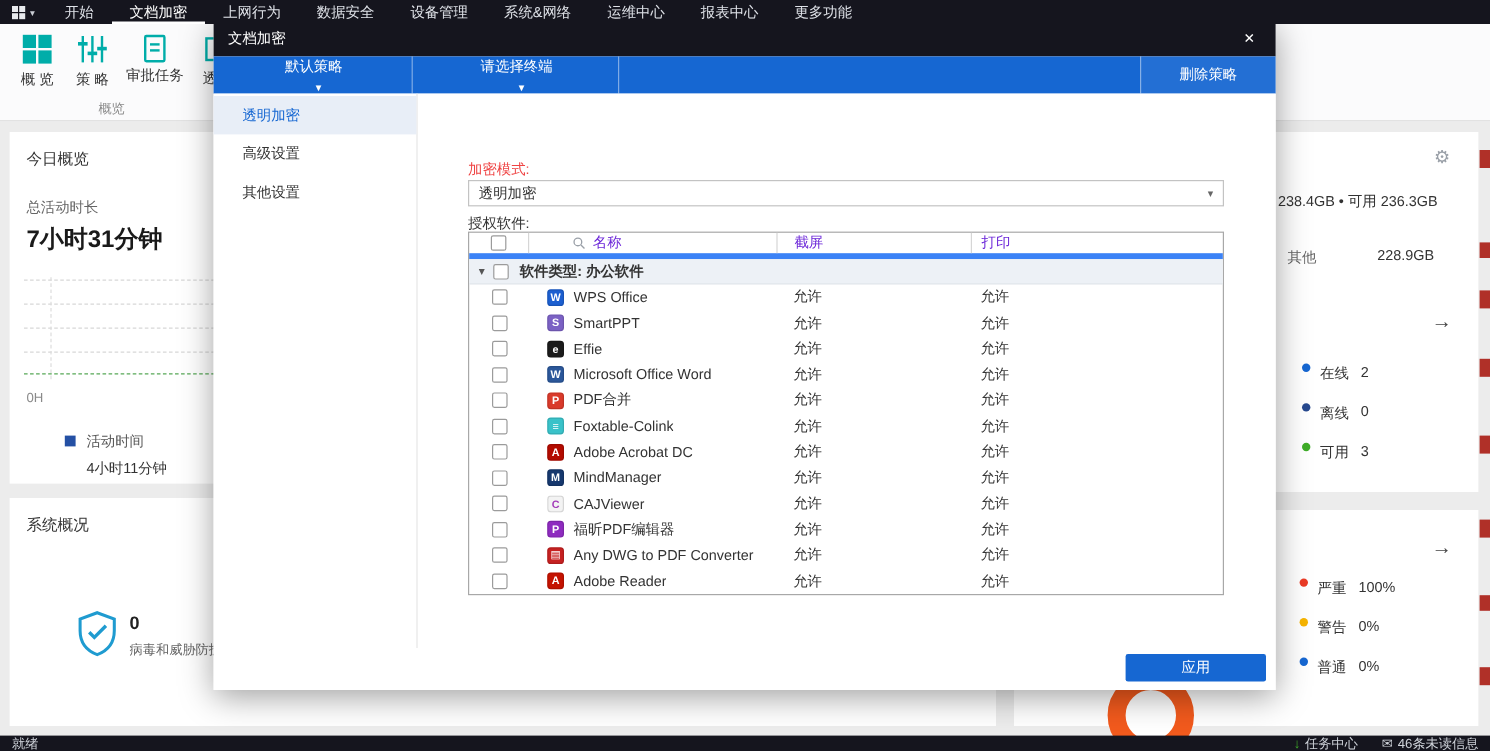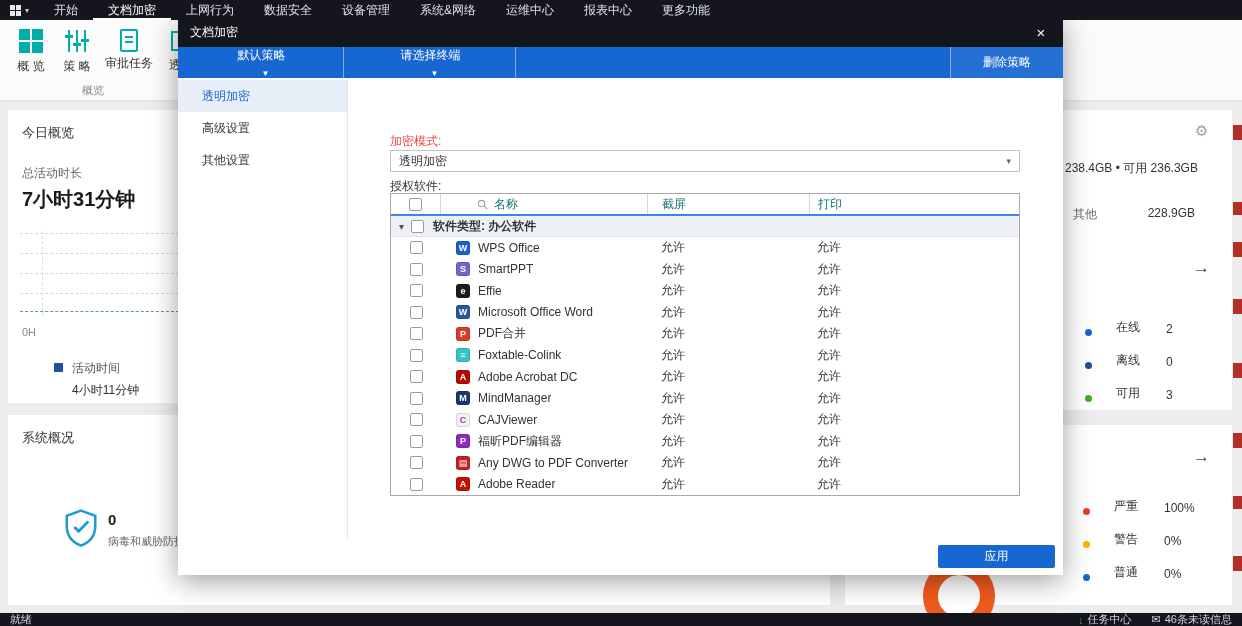--- a/index.html
+++ b/index.html
@@ -68,21 +68,21 @@
   .shield-wrap { position:absolute; left:54px; top:93px; }
   .sys-count { position:absolute; left:100px; top:96px; font-size:15px; font-weight:bold; color:#222; }
   .sys-desc { position:absolute; left:100px; top:119px; font-size:11px; color:#666; white-space:nowrap; }
 
   .gear { position:absolute; left:350px; top:12px; font-size:15px; color:#9aa0a8; cursor:pointer; }
   .storage-summary { position:absolute; left:220px; top:50px; color:#333; white-space:nowrap; }
   .storage-row { position:absolute; left:228px; top:96px; width:122px; display:flex; justify-content:space-between; }
   .storage-row .lab { color:#666; }
   .arrow-link { position:absolute; left:348px; font-size:17px; color:#444; cursor:pointer; }
   .status-list { position:absolute; }
-  .status-item { display:flex; align-items:flex-end; height:33px; gap:24px; }
+  .status-item { display:flex; align-items:flex-start; height:33px; gap:8px; }
   .dot { width:7px; height:7px; border-radius:50%; flex:0 0 7px; }
   .s-value { margin-left:2px; }
   .ep-status { left:240px; top:193px; }
   .al-status { left:238px; top:57px; }
   .donut { position:absolute; left:923px; top:560px; width:72px; height:72px; border:15px solid #f25a1d; border-radius:50%; z-index:5; background:#fff; }
   .edge-marker { position:absolute; right:0; width:9px; background:#b03028; z-index:2; }
 
   
   .dialog { position:absolute; left:178px; top:18px; width:885px; height:557px; background:#fff; z-index:10;
             box-shadow:0 6px 26px rgba(0,0,0,.38); }
@@ -100,21 +100,21 @@
   .dlg-nav { flex:0 0 170px; border-right:1px solid #e6e6e6; padding-top:2px; }
   .nav-item { height:32px; display:flex; align-items:center; padding-left:24px; color:#333; cursor:pointer; }
   .nav-item.active { background:#e8eef7; color:#1667d2; }
   .dlg-content { flex:1; position:relative; }
   .fld-label { position:absolute; left:42px; top:55px; color:#ef4444; }
   .mode-select { position:absolute; left:42px; top:72px; width:630px; height:22px; border:1px solid #c3c3c3; background:#fff; display:flex; align-items:center; justify-content:space-between; padding:0 8px; cursor:pointer; }
   .sel-caret { color:#666; font-size:9px; }
   .fld-label2 { position:absolute; left:42px; top:100px; color:#333; }
 
   .sw-table { position:absolute; left:42px; top:115px; width:630px; border:1px solid #a8a8a8; background:#fff; }
-  .t-head { display:flex; height:22px; border-bottom:2px solid #3b82f6; color:#0f766e; }
+  .t-head { display:flex; height:22px; border-bottom:5px solid #3b82f6; color:#6d28d9; }
   .c1 { flex:0 0 50px; display:flex; align-items:center; justify-content:center; }
   .c2 { flex:1; display:flex; align-items:center; min-width:0; }
   .c3 { flex:0 0 162px; display:flex; align-items:center; padding-left:14px; }
   .c4 { flex:0 0 210px; display:flex; align-items:center; padding-left:8px; }
   .t-head .c1 { border-right:1px solid #d6d6d6; }
   .t-head .c3, .t-head .c4 { border-left:1px solid #d6d6d6; }
   .t-head .c2 { padding-left:36px; gap:6px; }
   .cb { width:13px; height:13px; border:1px solid #9b9b9b; border-radius:2px; background:#fff; flex:0 0 13px; cursor:pointer; }
   .t-group { display:flex; align-items:center; height:21px; background:#edf1f6; border-bottom:1px solid #e2e6eb; cursor:pointer; }
   .t-group .chev { margin-left:8px; color:#555; font-size:10px; }

